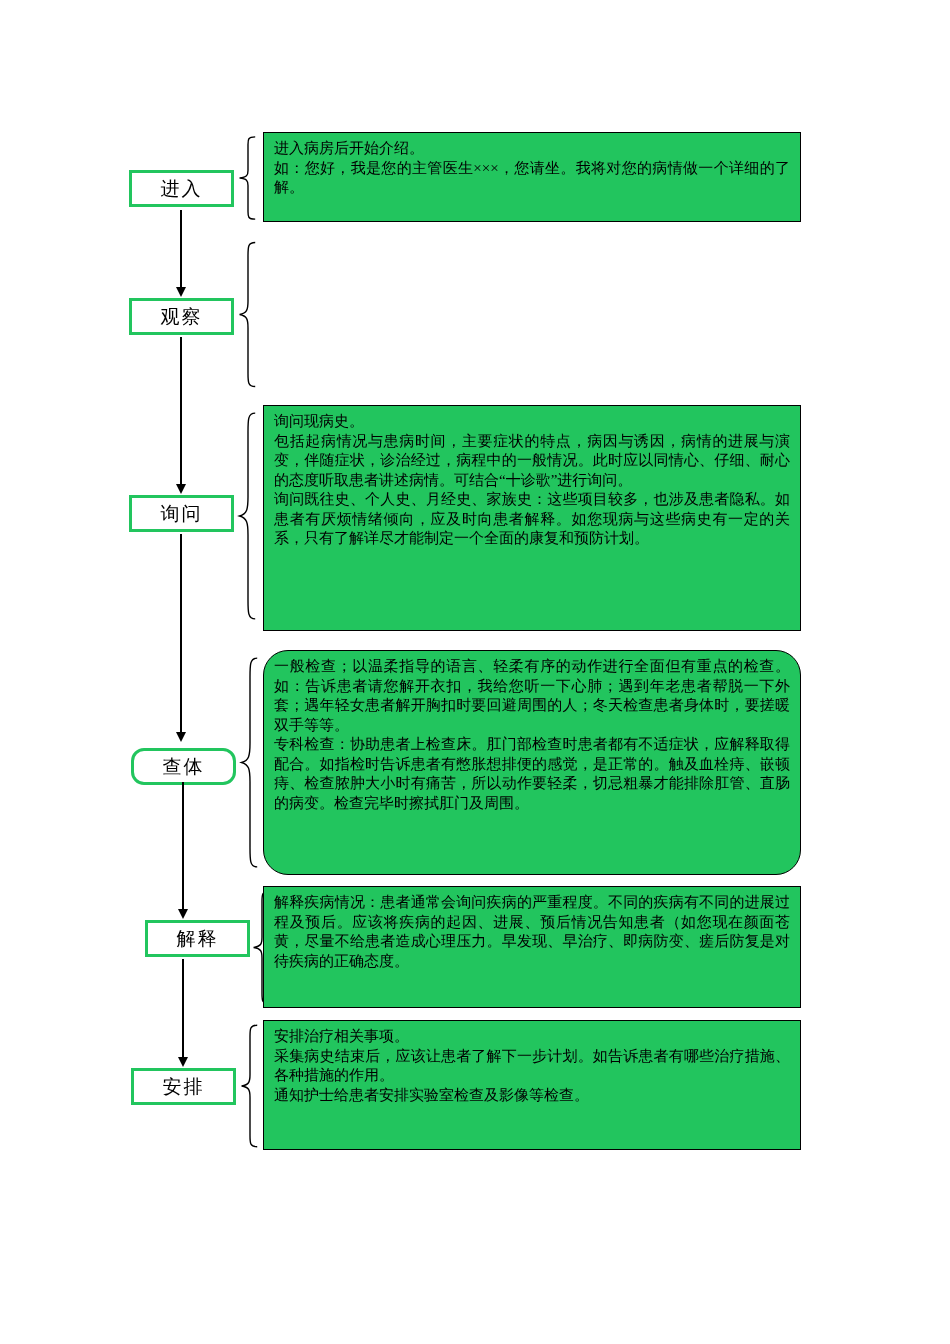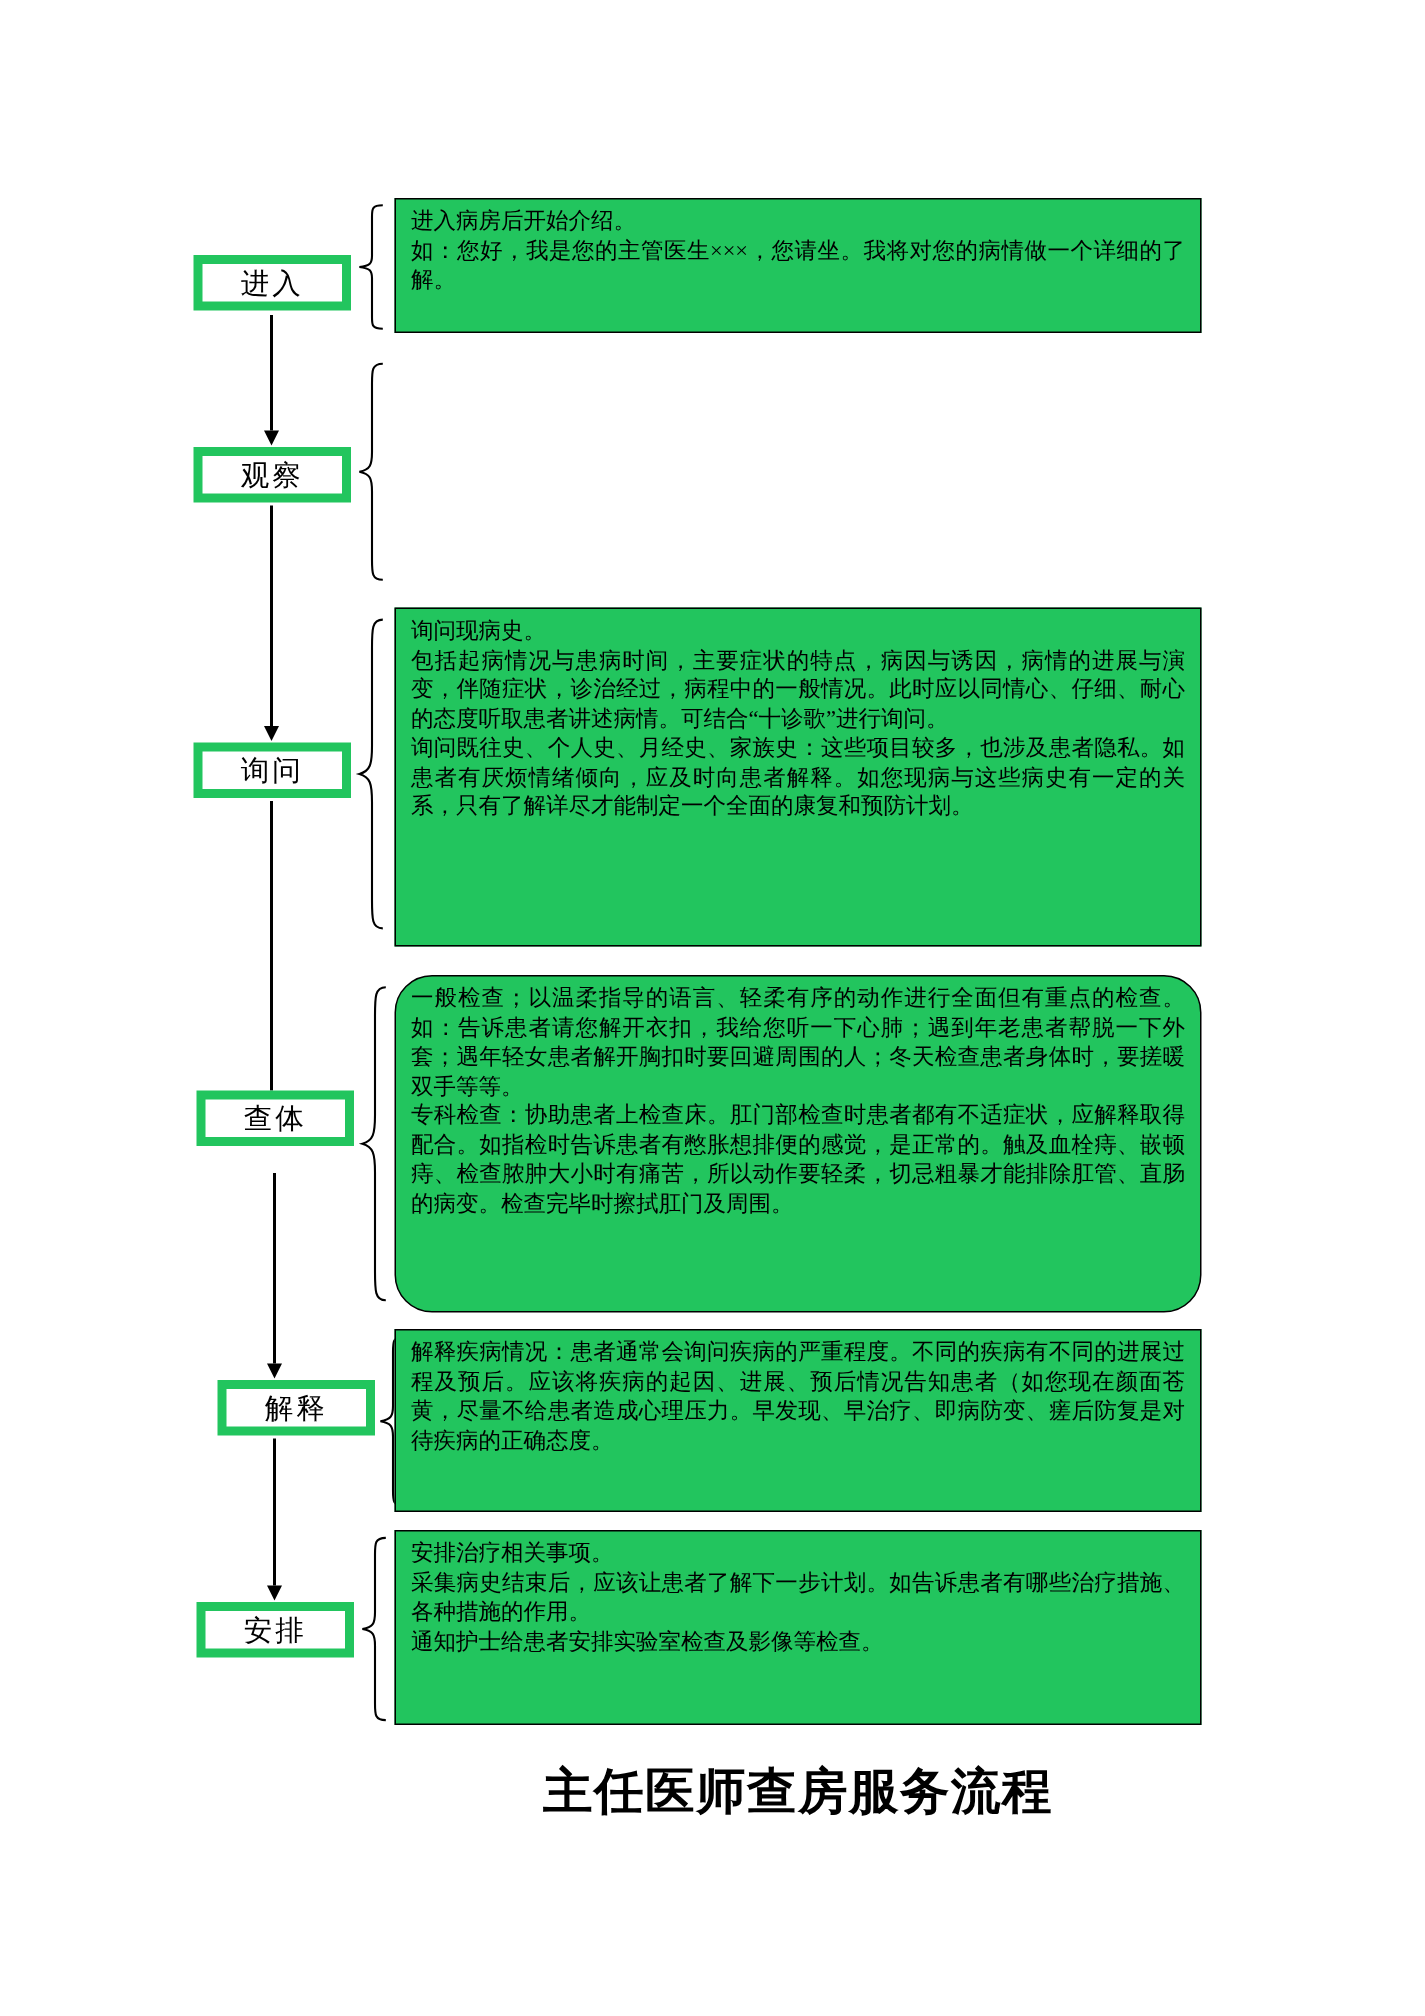--- a/index.html
+++ b/index.html
@@ -9,21 +9,21 @@
     height:1344px;
     background:#ffffff;
     font-family:"Liberation Serif", serif;
     color:#000;
     overflow:hidden;
   }
   .label-box{
     position:absolute;
     width:105px;
     height:37px;
-    border:6px solid #22c55e;
+    border:3px solid #22c55e;
     background:#fff;
     display:flex;
     align-items:center;
     justify-content:center;
     font-size:19px;
     letter-spacing:2px;
     box-sizing:border-box;
   }
   .text-box{
     position:absolute;
@@ -105,21 +105,21 @@
   </div>
   <svg class="brace" style="left:236px;top:411px;height:210px;" viewBox="0 0 20 100" preserveAspectRatio="none" aria-hidden="true">
     <path d="M16 1 C10 1 10 4 10 10 L10 41 C10 47 9 49 3 50 C9 51 10 53 10 59 L10 90 C10 96 10 99 16 99"></path>
   </svg>
   <div class="text-box" style="left:263px;top:405px;height:226px;">询问现病史。
 包括起病情况与患病时间，主要症状的特点，病因与诱因，病情的进展与演变，伴随症状，诊治经过，病程中的一般情况。此时应以同情心、仔细、耐心的态度听取患者讲述病情。可结合“十诊歌”进行询问。
 询问既往史、个人史、月经史、家族史：这些项目较多，也涉及患者隐私。如患者有厌烦情绪倾向，应及时向患者解释。如您现病与这些病史有一定的关系，只有了解详尽才能制定一个全面的康复和预防计划。</div>
 
   <div class="arrow" style="left:180px;top:534px;height:198px;"></div>
 
-  <div class="label-box" style="left:131px;top:727px;">
+  <div class="label-box" style="left:131px;top:748px;border-radius:13px;">
     <span>查体</span>
   </div>
   <svg class="brace" style="left:238px;top:656px;height:213px;" viewBox="0 0 20 100" preserveAspectRatio="none" aria-hidden="true">
     <path d="M16 1 C10 1 10 4 10 10 L10 41 C10 47 9 49 3 50 C9 51 10 53 10 59 L10 90 C10 96 10 99 16 99"></path>
   </svg>
   <div class="text-box" style="left:263px;top:650px;height:225px;border-radius:25px;">一般检查；以温柔指导的语言、轻柔有序的动作进行全面但有重点的检查。如：告诉患者请您解开衣扣，我给您听一下心肺；遇到年老患者帮脱一下外套；遇年轻女患者解开胸扣时要回避周围的人；冬天检查患者身体时，要搓暖双手等等。
 专科检查：协助患者上检查床。肛门部检查时患者都有不适症状，应解释取得配合。如指检时告诉患者有憋胀想排便的感觉，是正常的。触及血栓痔、嵌顿痔、检查脓肿大小时有痛苦，所以动作要轻柔，切忌粗暴才能排除肛管、直肠的病变。检查完毕时擦拭肛门及周围。</div>
 
   <div class="arrow" style="left:182px;top:782px;height:127px;"></div>
 
@@ -136,15 +136,14 @@
   <div class="label-box" style="left:131px;top:1068px;">
     <span>安排</span>
   </div>
   <svg class="brace" style="left:238px;top:1024px;height:124px;" viewBox="0 0 20 100" preserveAspectRatio="none" aria-hidden="true">
     <path d="M16 1 C10 1 10 4 10 10 L10 41 C10 47 9 49 3 50 C9 51 10 53 10 59 L10 90 C10 96 10 99 16 99"></path>
   </svg>
   <div class="text-box" style="left:263px;top:1020px;height:130px;">安排治疗相关事项。
 采集病史结束后，应该让患者了解下一步计划。如告诉患者有哪些治疗措施、各种措施的作用。
 通知护士给患者安排实验室检查及影像等检查。</div>
 
-  <div class="title">主任医师查房服务流程</div>
 
 </div>
 
 </body></html>

